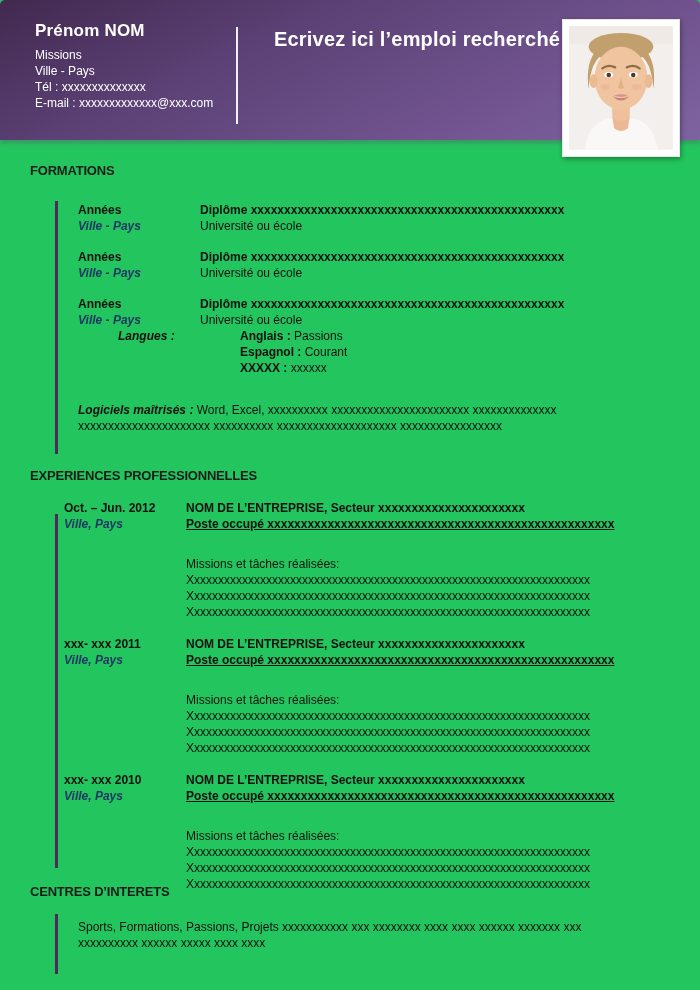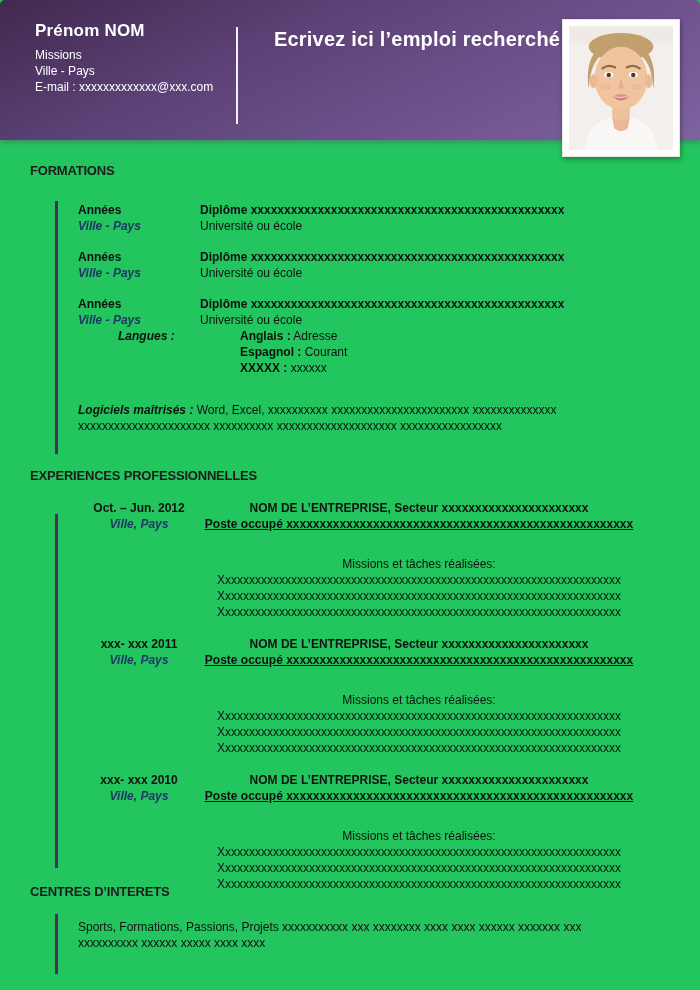--- a/index.html
+++ b/index.html
@@ -54,37 +54,38 @@
   .c1 { width:122px; flex:0 0 122px; }
   .c2 { flex:1; }
 
   
   #formation-entries { position:absolute; left:78px; top:202px; width:560px; }
   #formation-entries .row { margin-bottom:15px; }
   #langs { position:absolute; left:78px; top:328px; width:560px;margin-left:40px; }
   #software { position:absolute; left:78px; top:402px; width:546px; }
 
   
-  #exp-entries { position:absolute; left:78px; top:500px; width:560px;text-align:center; }
+  #exp-entries { position:absolute; left:64px; top:500px; width:560px; }
   .exp-entry { margin-bottom:16px; }
   .missions-label { margin-top:24px; }
 
   
   #interests-text { position:absolute; left:78px; top:919px; width:550px; }
 </style>
 </head>
 <body>
 
 <div class="page">
 
   <div class="hdr">
     <div class="hdr-left">
       <div class="hdr-name">Prénom NOM</div>
       <div class="hdr-line">Missions</div>
       <div class="hdr-line">Ville - Pays</div>
+      <div class="hdr-line">Tél : xxxxxxxxxxxxxx</div>
       <div class="hdr-line">E-mail : xxxxxxxxxxxxx@xxx.com</div>
     </div>
     <div class="hdr-divider"></div>
     <div class="job-title">Ecrivez ici l’emploi recherché</div>
   </div>
 
   <div class="photo-frame">
     <svg viewBox="0 0 106 126" xmlns="http://www.w3.org/2000/svg">
       <rect width="106" height="126" fill="#f3efec"></rect>
       <rect x="0" y="0" width="106" height="18" fill="#efeae6"></rect>
@@ -153,21 +154,21 @@
         <div class="b">Diplôme xxxxxxxxxxxxxxxxxxxxxxxxxxxxxxxxxxxxxxxxxxxxxxx</div>
         <div>Université ou école</div>
       </div>
     </div>
   </div>
 
   <div id="langs" class="body-txt">
     <div class="row">
       <div class="c1 b i">Langues :</div>
       <div class="c2">
-        <div><span class="b">Anglais :</span> <span>Adresse</span></div>
+        <div><span class="b">Anglais :</span> <span>Passions</span></div>
         <div><span class="b">Espagnol :</span> <span>Courant</span></div>
         <div><span class="b">XXXXX :</span> <span>xxxxxx</span></div>
       </div>
     </div>
   </div>
 
   <p id="software" class="body-txt">
     <span class="b i">Logiciels maîtrisés :</span>
     <span>Word, Excel, xxxxxxxxxx xxxxxxxxxxxxxxxxxxxxxxx xxxxxxxxxxxxxx xxxxxxxxxxxxxxxxxxxxxx xxxxxxxxxx xxxxxxxxxxxxxxxxxxxx xxxxxxxxxxxxxxxxx</span>
   </p>

